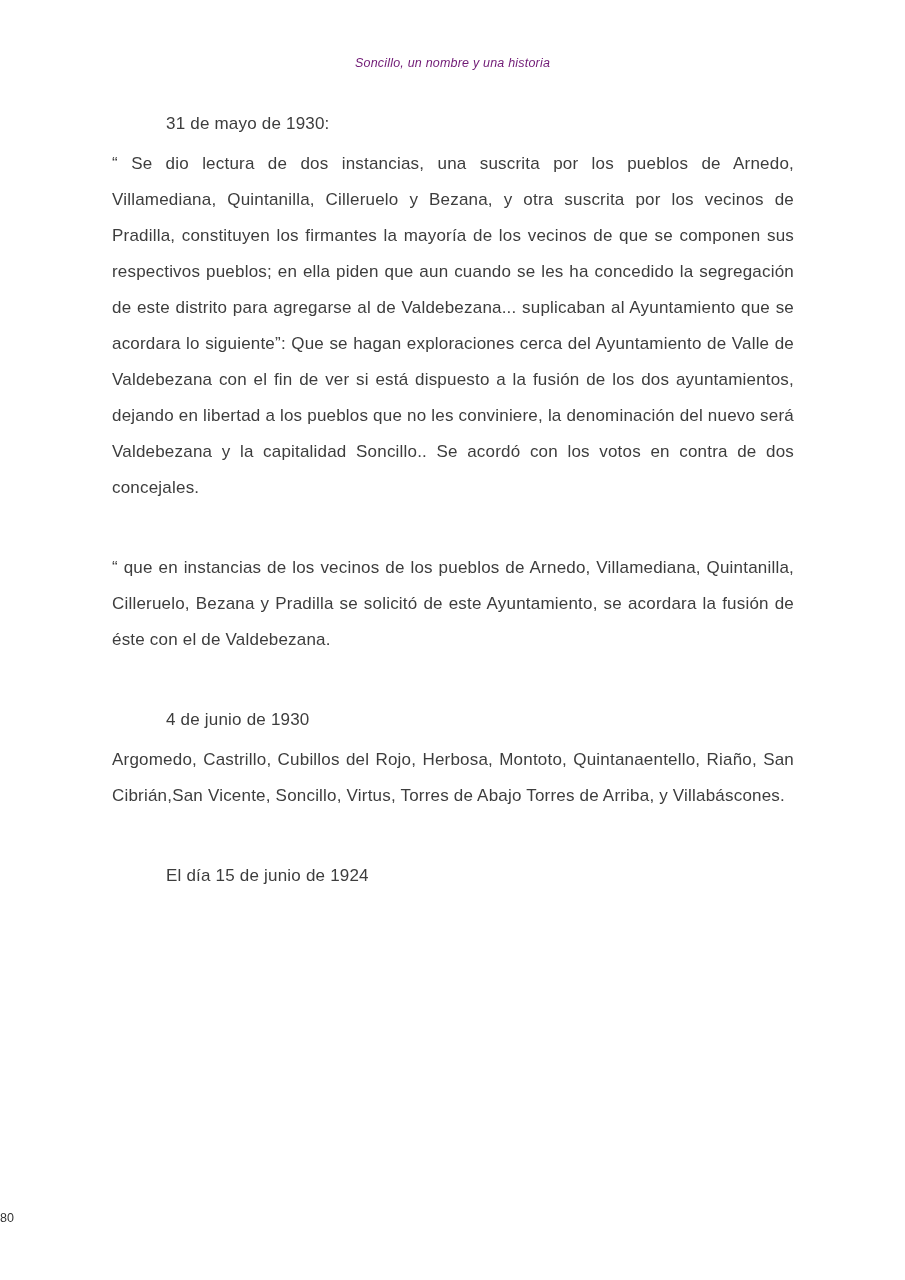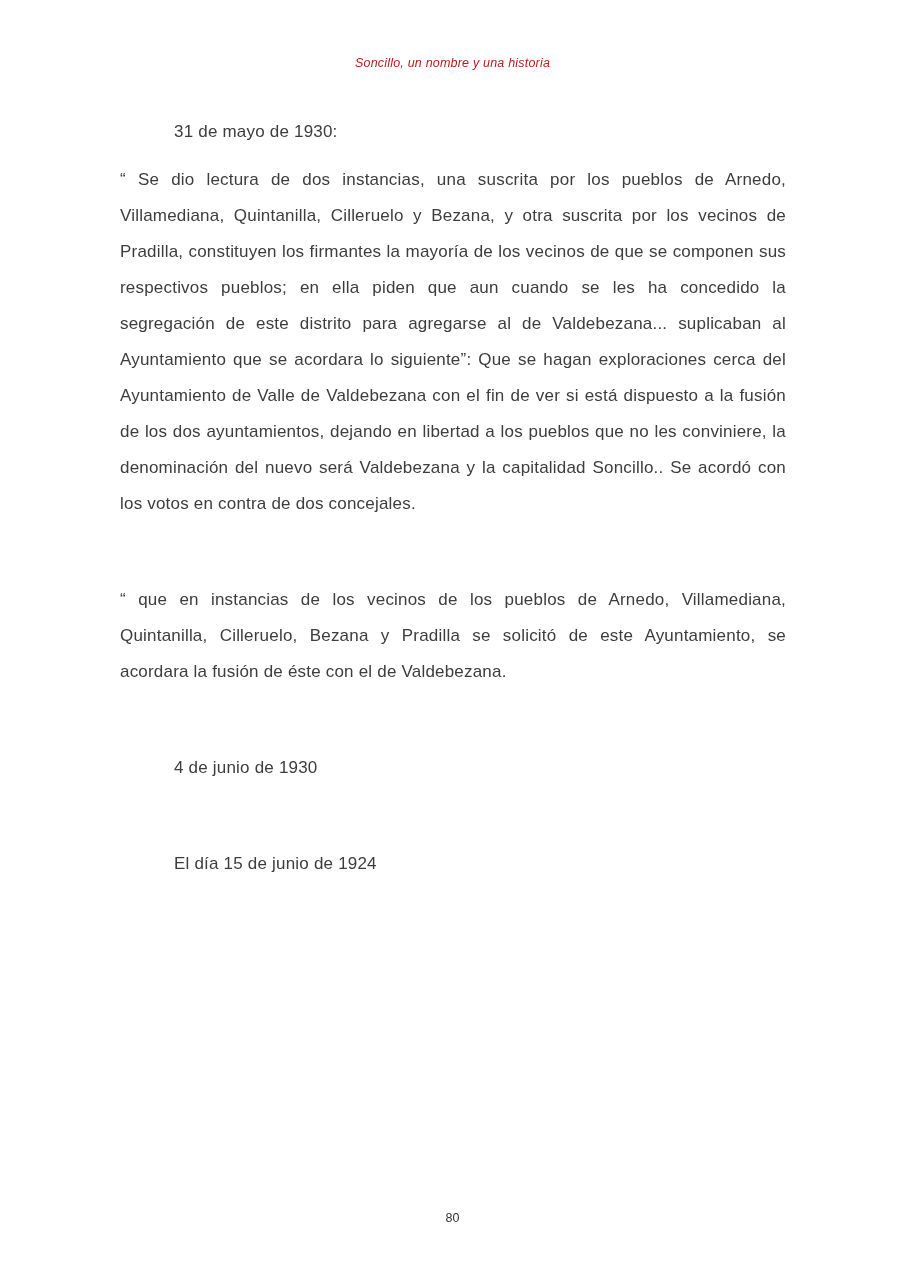--- a/index.html
+++ b/index.html
@@ -18,52 +18,51 @@
   }
   .running-header {
     position: absolute;
     top: 56px;
     left: 0;
     width: 100%;
     text-align: center;
     font-style: italic;
     font-size: 12.5px;
     letter-spacing: 0.2px;
-    color: #b91c1c;
+    color: #701a75;
   }
   .body-text {
     position: absolute;
     top: 102px;
     left: 108px;
     width: 690px;
     font-size: 17px;
     line-height: 36px;
     letter-spacing: 0.2px;
     font-weight: 400;
   }
   .block {
-    margin: 12px;
+    margin: 4px;
     padding: 0;
   }
   .date-heading {
     text-indent: 54px;
   }
   .justified {
     text-align: justify;
     text-justify: inter-word;
   }
   .spacer {
     height: 36px;
   }
   .page-number {
     position: absolute;
     top: 1211px;
     left: 0;
     width: 100%;
-    text-align: center;
     font-size: 12.5px;
     color: #333333;
   }
 </style>
 </head>
 <body>
 
 <div class="page">
 
   <div class="running-header">Soncillo, un nombre y una historia</div>
@@ -79,20 +78,21 @@
 
 
 
     <p class="block justified">“ que en instancias de los vecinos de los pueblos de Arnedo, Villamediana, Quintanilla, Cilleruelo, Bezana y Pradilla se solicitó de este Ayuntamiento, se acordara la fusión de éste con el de Valdebezana.</p>
 
     <div class="spacer"></div>
 
     <p class="block date-heading">4 de junio de 1930</p>
 
 
+    <p class="block justified">Argomedo, Castrillo, Cubillos del Rojo, Herbosa, Montoto, Quintanaentello, Riaño, San Cibrián,San Vicente, Soncillo, Virtus, Torres de Abajo Torres de Arriba, y Villabáscones.</p>
 
     <div class="spacer"></div>
 
     <p class="block date-heading">El día 15 de junio de 1924</p>
 
   </div>
 
   <div class="page-number">80</div>
 
 </div>

